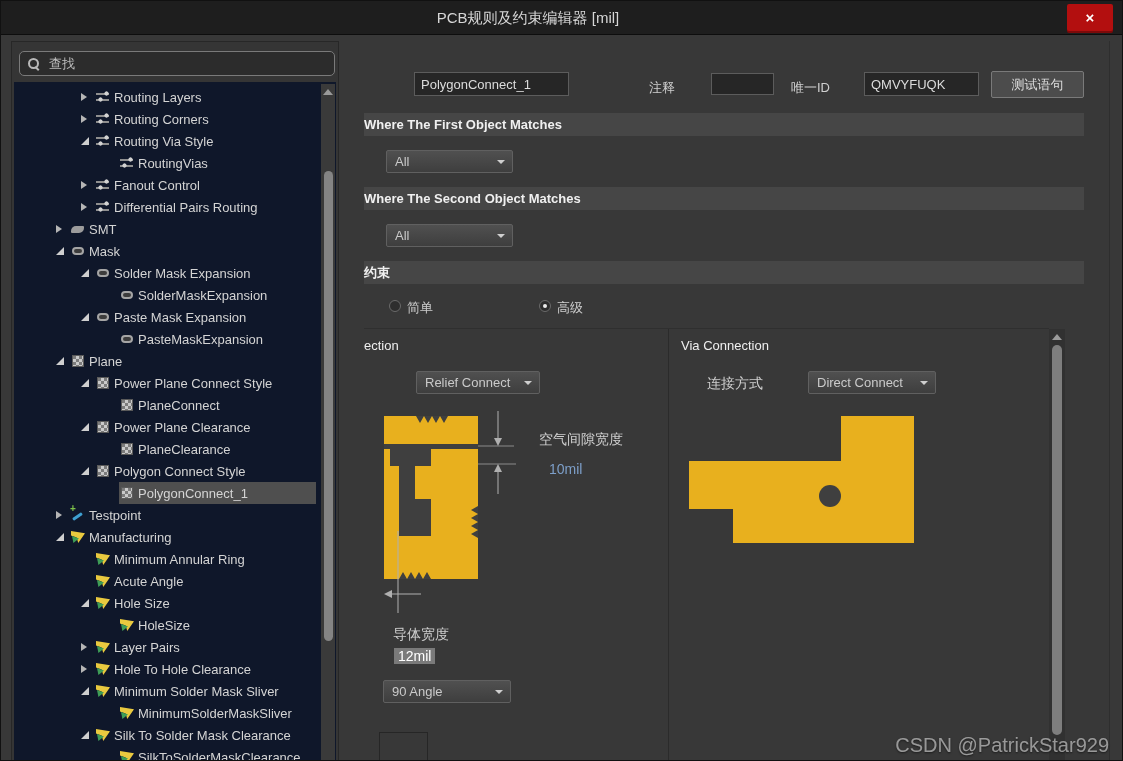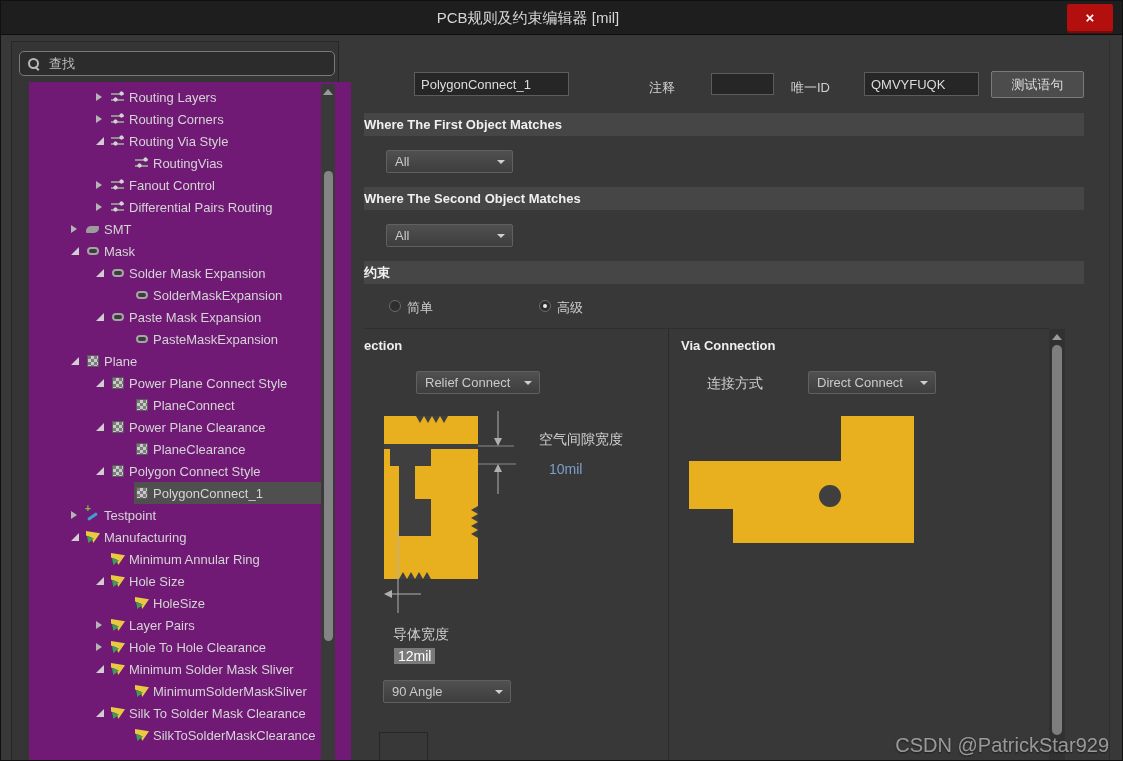--- a/index.html
+++ b/index.html
@@ -12,21 +12,21 @@
          color:#fff;font-size:15px;font-weight:bold;text-align:center;line-height:27px;cursor:pointer;box-shadow:0 2px 0 #7c0a0a;}
   
   #sidebar{position:absolute;left:10px;top:40px;width:328px;height:721px;background:#353535;border:1px solid #272727;box-sizing:border-box;}
   #searchbox{position:absolute;left:18px;top:50px;width:316px;height:25px;background:#2c2c2c;border:1px solid #7a7a7a;
              border-radius:5px;box-sizing:border-box;display:flex;align-items:center;padding:0 7px;}
   .mag{position:relative;width:14px;height:14px;margin-right:6px;flex:0 0 14px;}
   .mag::before{content:"";position:absolute;left:1px;top:1px;width:7px;height:7px;border:2px solid #b9b9b9;border-radius:50%;}
   .mag::after{content:"";position:absolute;left:9px;top:9px;width:2px;height:5px;background:#b9b9b9;transform:rotate(-45deg);}
   #searchinput{flex:1;background:transparent;border:none;outline:none;color:#c9c9c9;font-size:13px;font-family:Liberation Serif, serif;}
   #searchinput::placeholder{color:#bdbdbd;}
-  #tree{position:absolute;left:28px;top:81px;width:322px;height:680px;background:#701a75;overflow:hidden;padding-top:4px;box-sizing:border-box;}
+  #tree{position:absolute;left:13px;top:81px;width:322px;height:680px;background:#0f172a;overflow:hidden;padding-top:4px;box-sizing:border-box;}
   .trow{display:flex;align-items:center;height:22px;font-size:13px;color:#d4d4d4;padding-right:20px;cursor:default;white-space:nowrap;}
   .lvl0{padding-left:42px;} .lvl1{padding-left:67px;} .lvl2{padding-left:105px;}
   .arrow{width:14px;height:14px;flex:0 0 14px;display:flex;align-items:center;}
   .arrow.collapsed::before{content:"";border-left:6px solid #b5b5b5;border-top:4px solid transparent;border-bottom:4px solid transparent;}
   .arrow.expanded::before{content:"";width:8px;height:8px;background:#cfcfcf;clip-path:polygon(100% 0,100% 100%,0 100%);}
   .inner{display:flex;align-items:center;flex:1;height:100%;}
   .trow.sel .inner{background:#4f4f4f;}
   .ticon{position:relative;width:16px;height:16px;flex:0 0 16px;margin-right:3px;}
   .i-routing{background:
       radial-gradient(circle at 11.5px 4.5px,#d2d2d2 1.8px,transparent 2.4px),
@@ -54,21 +54,21 @@
   .btn{position:absolute;background:#4c4c4c;border:1px solid #7a7a7a;border-radius:2px;color:#dedede;
        font-size:13px;text-align:center;cursor:pointer;box-sizing:border-box;}
   .hdr{position:absolute;left:363px;width:720px;height:23px;background:#464646;color:#f0f0f0;
        font-size:13px;font-weight:bold;line-height:23px;padding-left:0;box-sizing:border-box;}
   .dd{position:absolute;height:23px;background:linear-gradient(#505050,#3e3e3e);border:1px solid #606060;
       border-radius:2px;box-sizing:border-box;cursor:pointer;}
   .dd-label{position:absolute;left:8px;top:0;line-height:21px;font-size:13px;color:#cacaca;white-space:nowrap;}
   .dd-arrow{position:absolute;right:7px;top:9px;width:0;height:0;border-left:4px solid transparent;border-right:4px solid transparent;border-top:4px solid #cfcfcf;}
   .radio{position:absolute;width:12px;height:12px;border-radius:50%;background:#2e2e2e;border:1px solid #6a6a6a;box-sizing:border-box;cursor:pointer;}
   .radio.on::after{content:"";position:absolute;left:3px;top:3px;width:4px;height:4px;border-radius:50%;background:#ececec;}
-  .phdr{position:absolute;color:#efefef;font-size:13px;font-weight:bold;white-space:nowrap;}
+  .phdr{position:absolute;color:#efefef;font-size:13px;font-weight:normal;white-space:nowrap;}
   .val-blue{color:#7d9fc9;}
   .selval{background:#7a7a7a;color:#fff;padding:0 4px;}
   #watermark{position:absolute;right:13px;top:733px;font-size:20px;color:rgba(228,228,228,0.6);
              text-shadow:0 1px 2px rgba(0,0,0,0.55);white-space:nowrap;}
   .line{position:absolute;background:#2b2b2b;}
 </style>
 </head>
 <body>
 
 <div id="screen">
@@ -225,20 +225,27 @@
         <span class="inner">
           <span class="ticon i-manufacturing"></span>
           <span class="tlabel">Manufacturing</span>
         </span>
       </div>
       <div class="trow lvl1">
         <span class="arrow "></span>
         <span class="inner">
           <span class="ticon i-manufacturing"></span>
           <span class="tlabel">Minimum Annular Ring</span>
+        </span>
+      </div>
+      <div class="trow lvl1">
+        <span class="arrow "></span>
+        <span class="inner">
+          <span class="ticon i-manufacturing"></span>
+          <span class="tlabel">Acute Angle</span>
         </span>
       </div>
       <div class="trow lvl1">
         <span class="arrow expanded"></span>
         <span class="inner">
           <span class="ticon i-manufacturing"></span>
           <span class="tlabel">Hole Size</span>
         </span>
       </div>
       <div class="trow lvl2">

